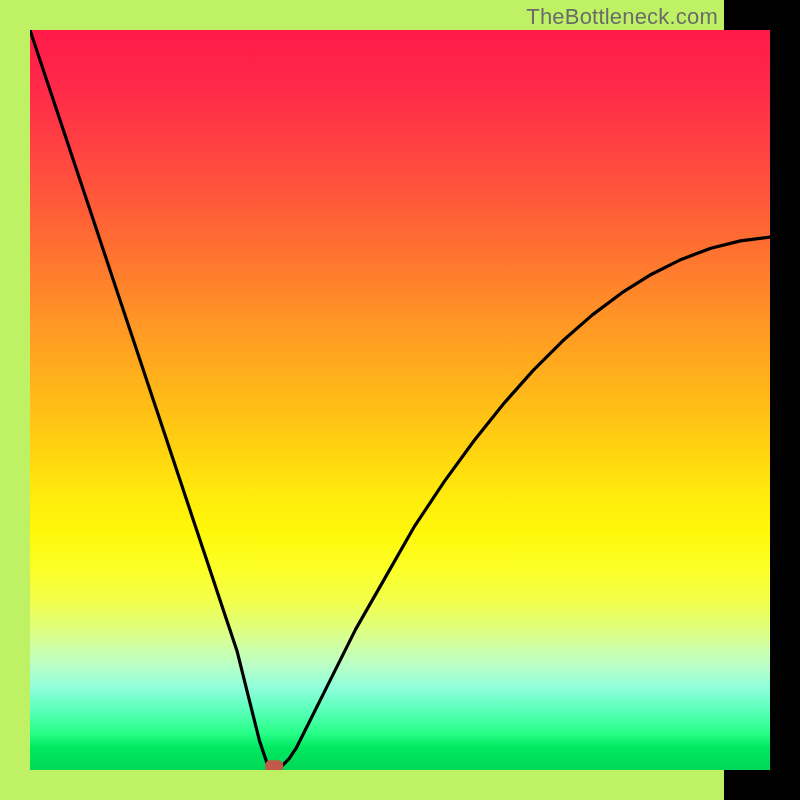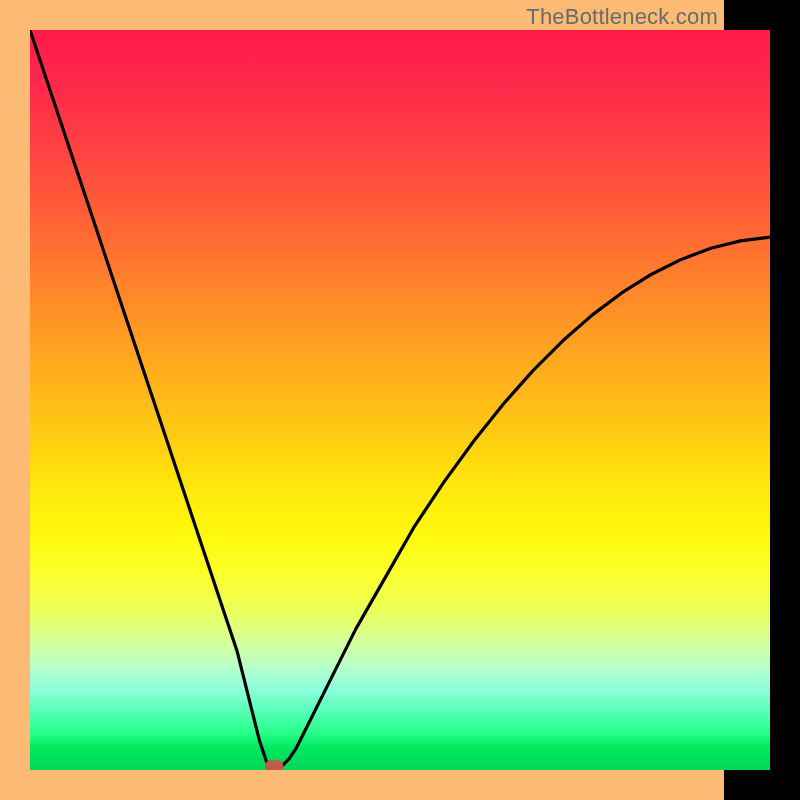--- a/index.html
+++ b/index.html
@@ -8,21 +8,21 @@
     width: 800px;
     height: 800px;
     background: #000;
     overflow: hidden;
     font-family: Arial, Helvetica, sans-serif;
   }
   .frame {
     position: relative;
     width: 724px;
     height: 800px;
-    background: #fdba74;
+    background: #bef264;
   }
   .plot-area {
     position: absolute;
     left: 30px;
     top: 30px;
     width: 740px;
     height: 740px;
     background: linear-gradient(to bottom,
       #ff1a48 0%,
       #ff2a4a 8%,

